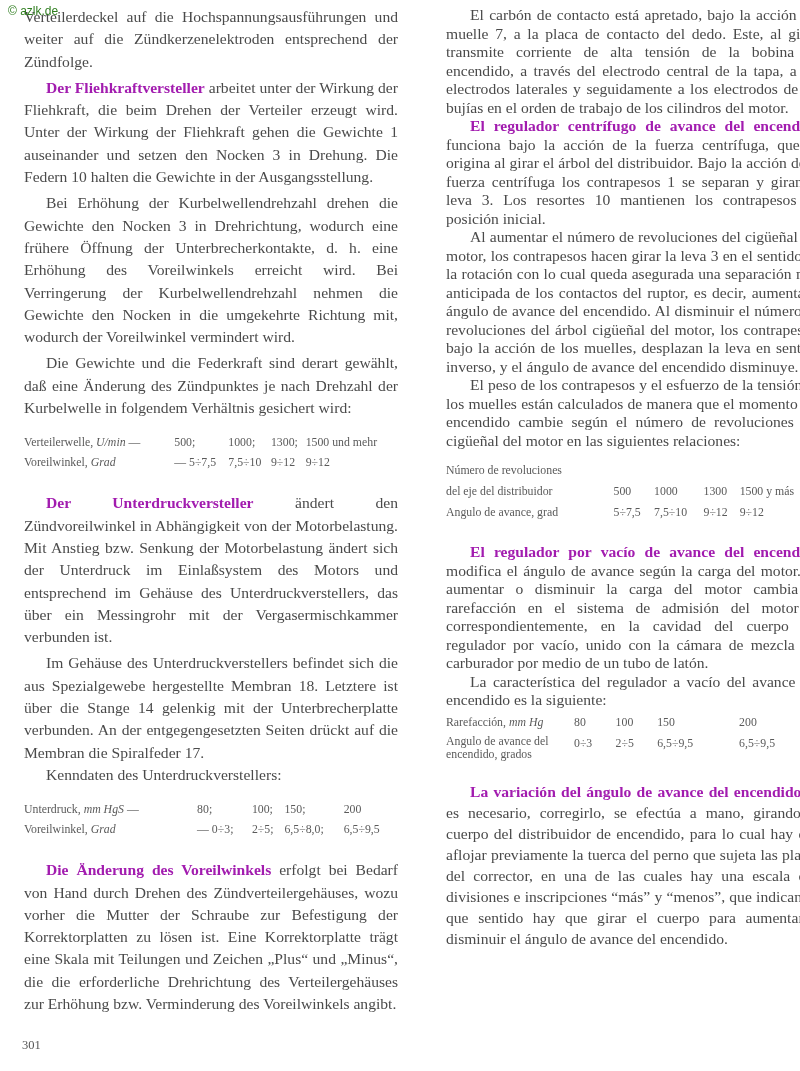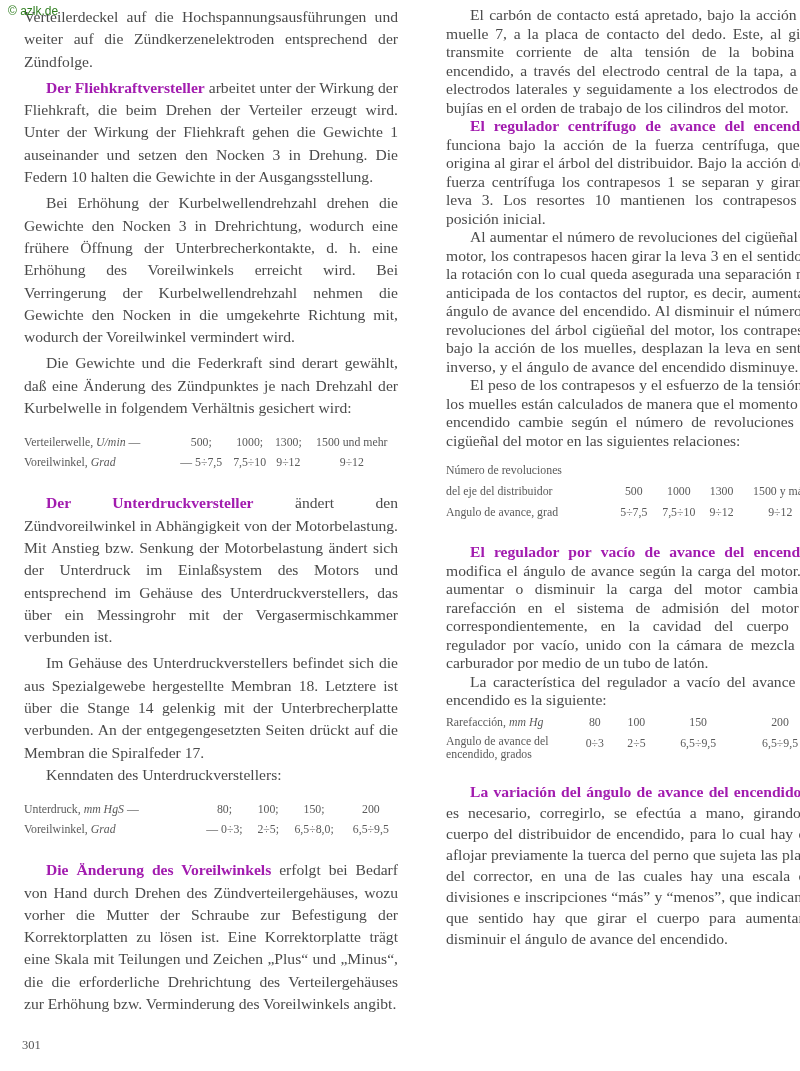--- a/index.html
+++ b/index.html
@@ -16,21 +16,21 @@
   .col-es { left: 422px; width: 375px; font-size: 15.6px; line-height: 18.5px; margin-left: 24px; }
   p { margin: 0; text-align: justify; }
   .indent { text-indent: 22px; }
   .col-es .indent { text-indent: 24px; }
   b { color: #a21caf; }
   .gap-small { height: 4px; }
   table.spec { border-collapse: collapse; font-size: 11.8px; color: #5a5a5a; width: 100%; }
   table.spec td { padding: 0; white-space: nowrap; vertical-align: top; }
   .de-table { margin-top: 13px; margin-bottom: 20px; line-height: 20px; }
   .es-table { margin-top: 10px; margin-bottom: 20px; line-height: 21px; }
-  .num { text-align: center; }
+  .num { text-align: left; }
   .page-num { position: absolute; left: 22px; top: 1038px; font-size: 12.5px; color: #555; }
   i { font-style: italic; text-align: center; }
 </style>
 </head>
 <body>
 
 <div class="watermark">© azlk.de</div>
 
 <div class="col col-de">
   <p>Verteilerdeckel auf die Hochspannungsausführungen und weiter auf die Zündkerzenelektroden entsprechend der Zündfolge.</p>

